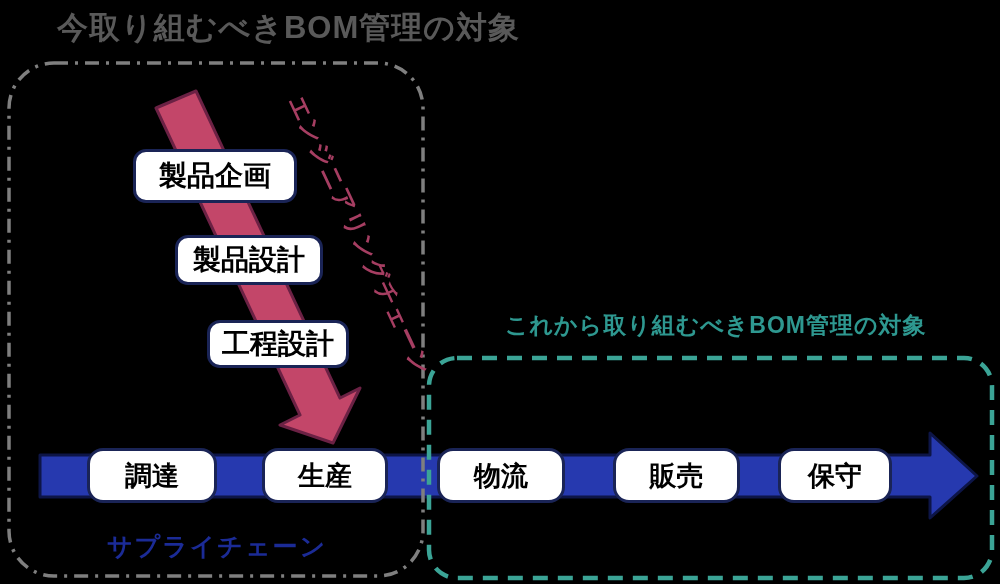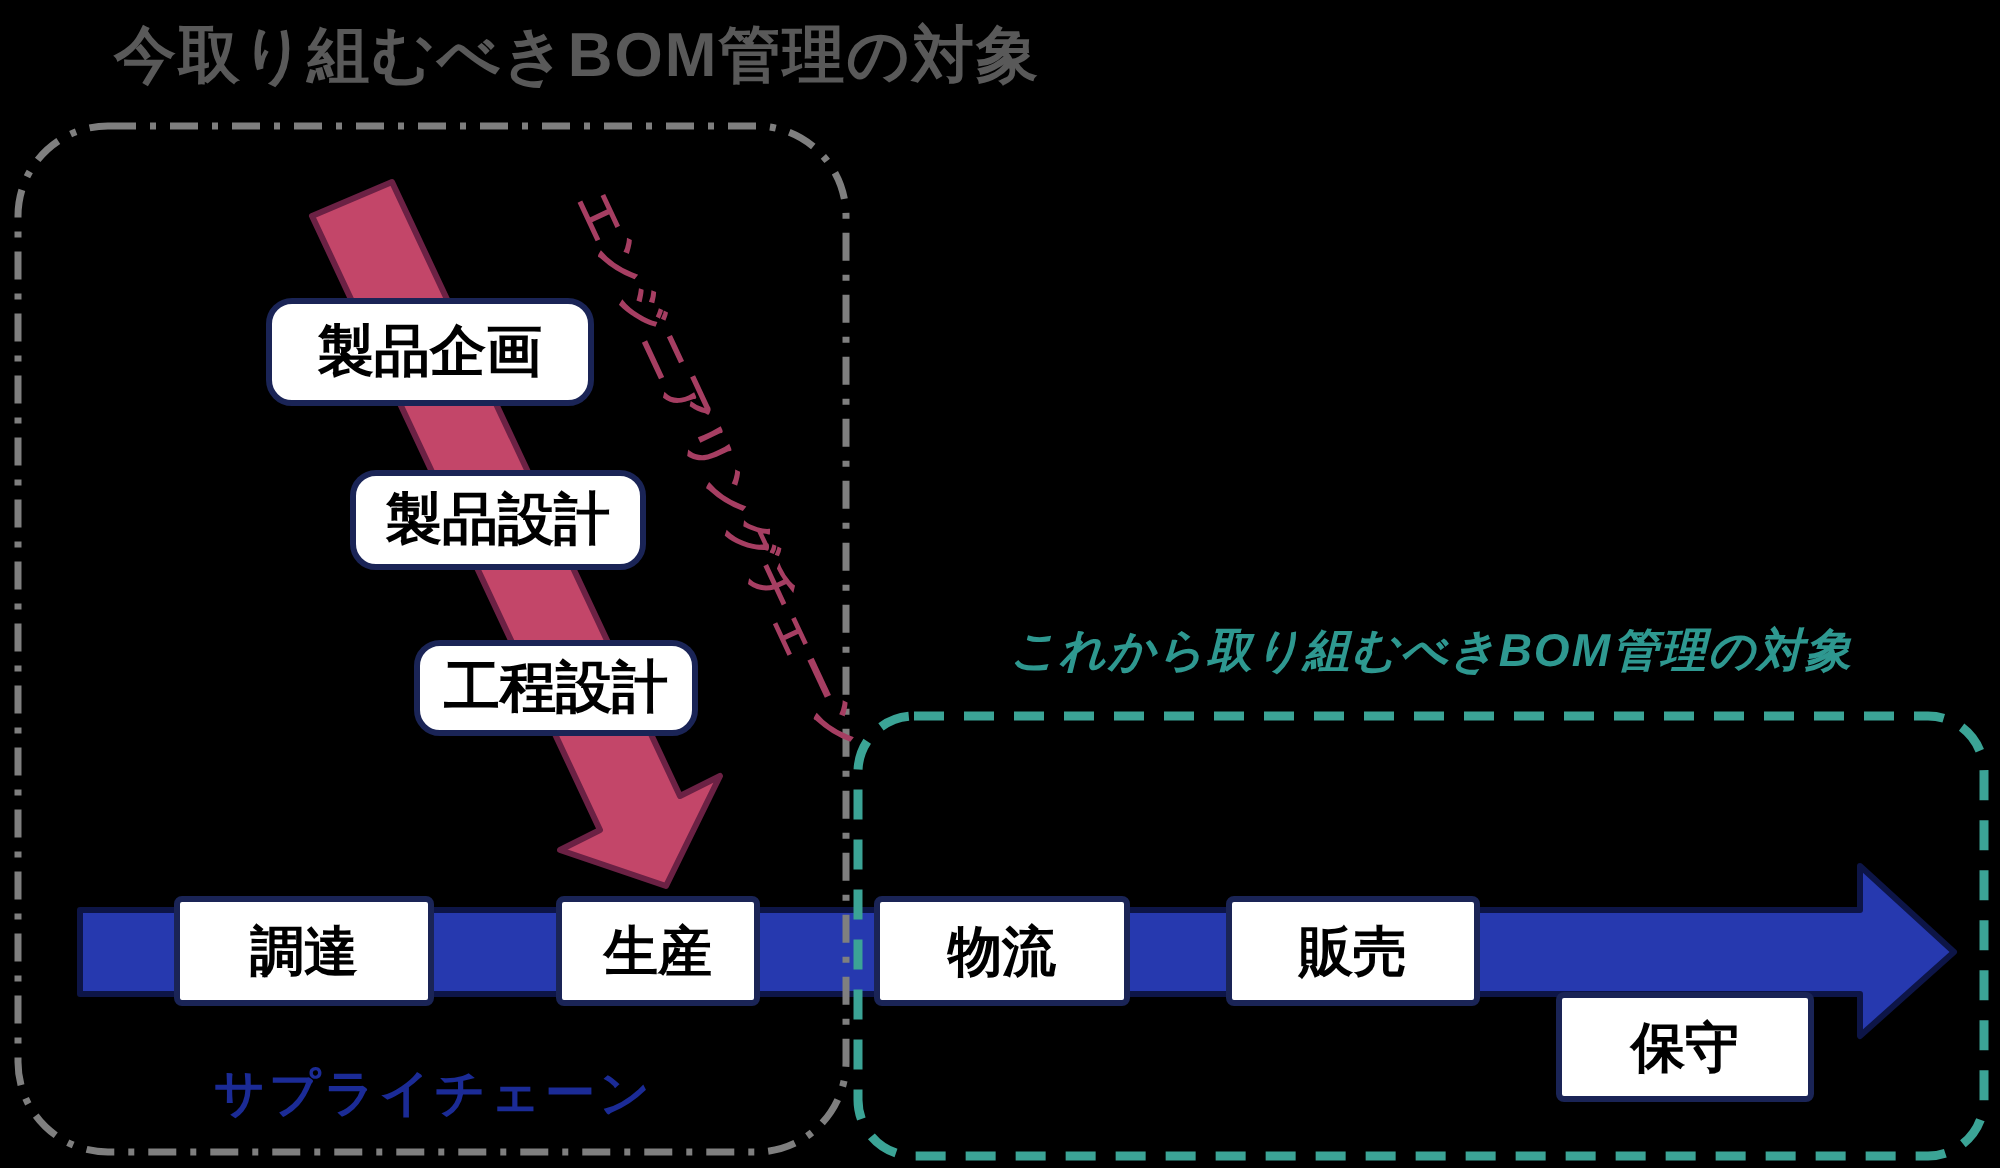--- a/index.html
+++ b/index.html
@@ -19,43 +19,42 @@
   }
   .title-left{
     left:57px;top:7px;
     font-size:31px;
     color:var(--left-title,#595959);
   }
   .title-right{
     left:505px;top:310px;
     font-size:23px;
     color:var(--right-title,#2E9890);
-    font-style:italic;
   }
   .stage-box{
     position:absolute;
     background:var(--stage-box-fill,#FFFFFF);
     border:3px solid var(--stage-box-border,#1A2456);
     border-radius:13px;
     display:flex;align-items:center;justify-content:center;
     color:var(--stage-text,#000000);
     font-weight:bold;
     box-sizing:border-box;
     white-space:nowrap;
   }
   .eng-box{font-size:28px;}
   .eng-0{left:133px;top:149px;width:164px;height:54px;}
   .eng-1{left:175px;top:235px;width:148px;height:50px;}
   .eng-2{left:207px;top:320px;width:142px;height:48px;}
-  .sc-box{top:448px;height:55px;font-size:27px;border-radius:4px;}
+  .sc-box{top:448px;height:55px;font-size:27px;border-radius:16px;}
   .sc-0{left:87px;width:130px;}
-  .sc-1{left:278px;width:102px;}
+  .sc-1{left:262px;width:126px;}
   .sc-2{left:437px;width:128px;text-align:center;}
   .sc-3{left:613px;width:127px;}
-  .sc-4{left:778px;width:129px;margin-top:48px;}
+  .sc-4{left:778px;width:114px;}
   .eng-chain-label{
     position:absolute;
     left:310px;top:90px;
     transform:rotate(65deg);
     transform-origin:left top;
     font-size:24px;
     font-weight:bold;
     letter-spacing:1px;
     color:var(--engineering-label,#A63E62);
     white-space:nowrap;

